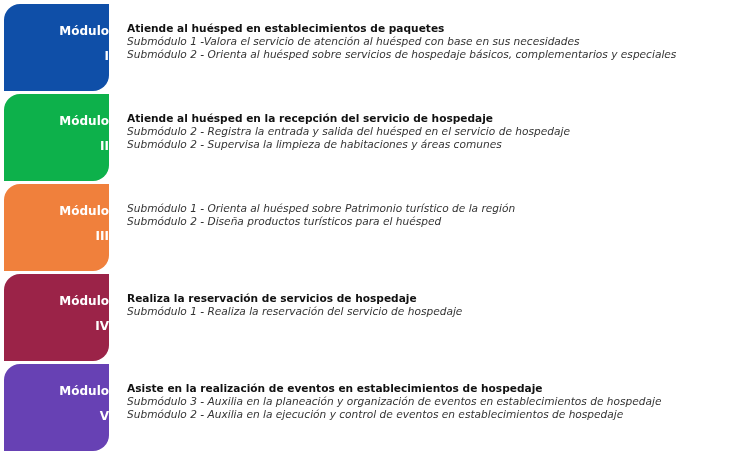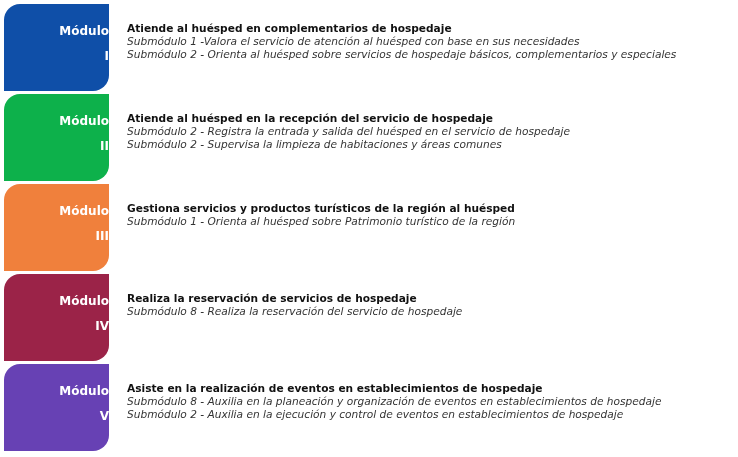--- a/index.html
+++ b/index.html
@@ -18,21 +18,21 @@
 </head>
 <body>
 
 <div>
   <div class="module" style="top:4px">
     <div class="badge" style="background:#0F4FA8">
       <div class="lbl">Módulo</div>
       <div class="num">I</div>
     </div>
     <div class="text">
-      <div class="title">Atiende al huésped en complementarios de hospedaje</div>
+      <div class="title">Atiende al huésped en establecimientos de paquetes</div>
       <div class="sub">Submódulo 1 -Valora el servicio de atención al huésped con base en sus necesidades</div>
       <div class="sub">Submódulo 2 - Orienta al huésped sobre servicios de hospedaje básicos, complementarios y especiales</div>
     </div>
   </div>
 
   <div class="module" style="top:94px">
     <div class="badge" style="background:#0DB14B">
       <div class="lbl">Módulo</div>
       <div class="num">II</div>
     </div>
@@ -42,40 +42,40 @@
       <div class="sub">Submódulo 2 - Supervisa la limpieza de habitaciones y áreas comunes</div>
     </div>
   </div>
 
   <div class="module" style="top:184px">
     <div class="badge" style="background:#F0803C">
       <div class="lbl">Módulo</div>
       <div class="num">III</div>
     </div>
     <div class="text">
-      <div class="title">Gestiona servicios y productos turísticos de la región al huésped</div>
       <div class="sub">Submódulo 1 - Orienta al huésped sobre Patrimonio turístico de la región</div>
+      <div class="sub">Submódulo 2 - Diseña productos turísticos para el huésped</div>
     </div>
   </div>
 
   <div class="module" style="top:274px">
     <div class="badge" style="background:#9B2348">
       <div class="lbl">Módulo</div>
       <div class="num">IV</div>
     </div>
     <div class="text">
       <div class="title">Realiza la reservación de servicios de hospedaje</div>
-      <div class="sub">Submódulo 8 - Realiza la reservación del servicio de hospedaje</div>
+      <div class="sub">Submódulo 1 - Realiza la reservación del servicio de hospedaje</div>
     </div>
   </div>
 
   <div class="module" style="top:364px">
     <div class="badge" style="background:#6741B4">
       <div class="lbl">Módulo</div>
       <div class="num">V</div>
     </div>
     <div class="text">
       <div class="title">Asiste en la realización de eventos en establecimientos de hospedaje</div>
-      <div class="sub">Submódulo 8 - Auxilia en la planeación y organización de eventos en establecimientos de hospedaje</div>
+      <div class="sub">Submódulo 3 - Auxilia en la planeación y organización de eventos en establecimientos de hospedaje</div>
       <div class="sub">Submódulo 2 - Auxilia en la ejecución y control de eventos en establecimientos de hospedaje</div>
     </div>
   </div>
 </div>
 
 </body></html>

